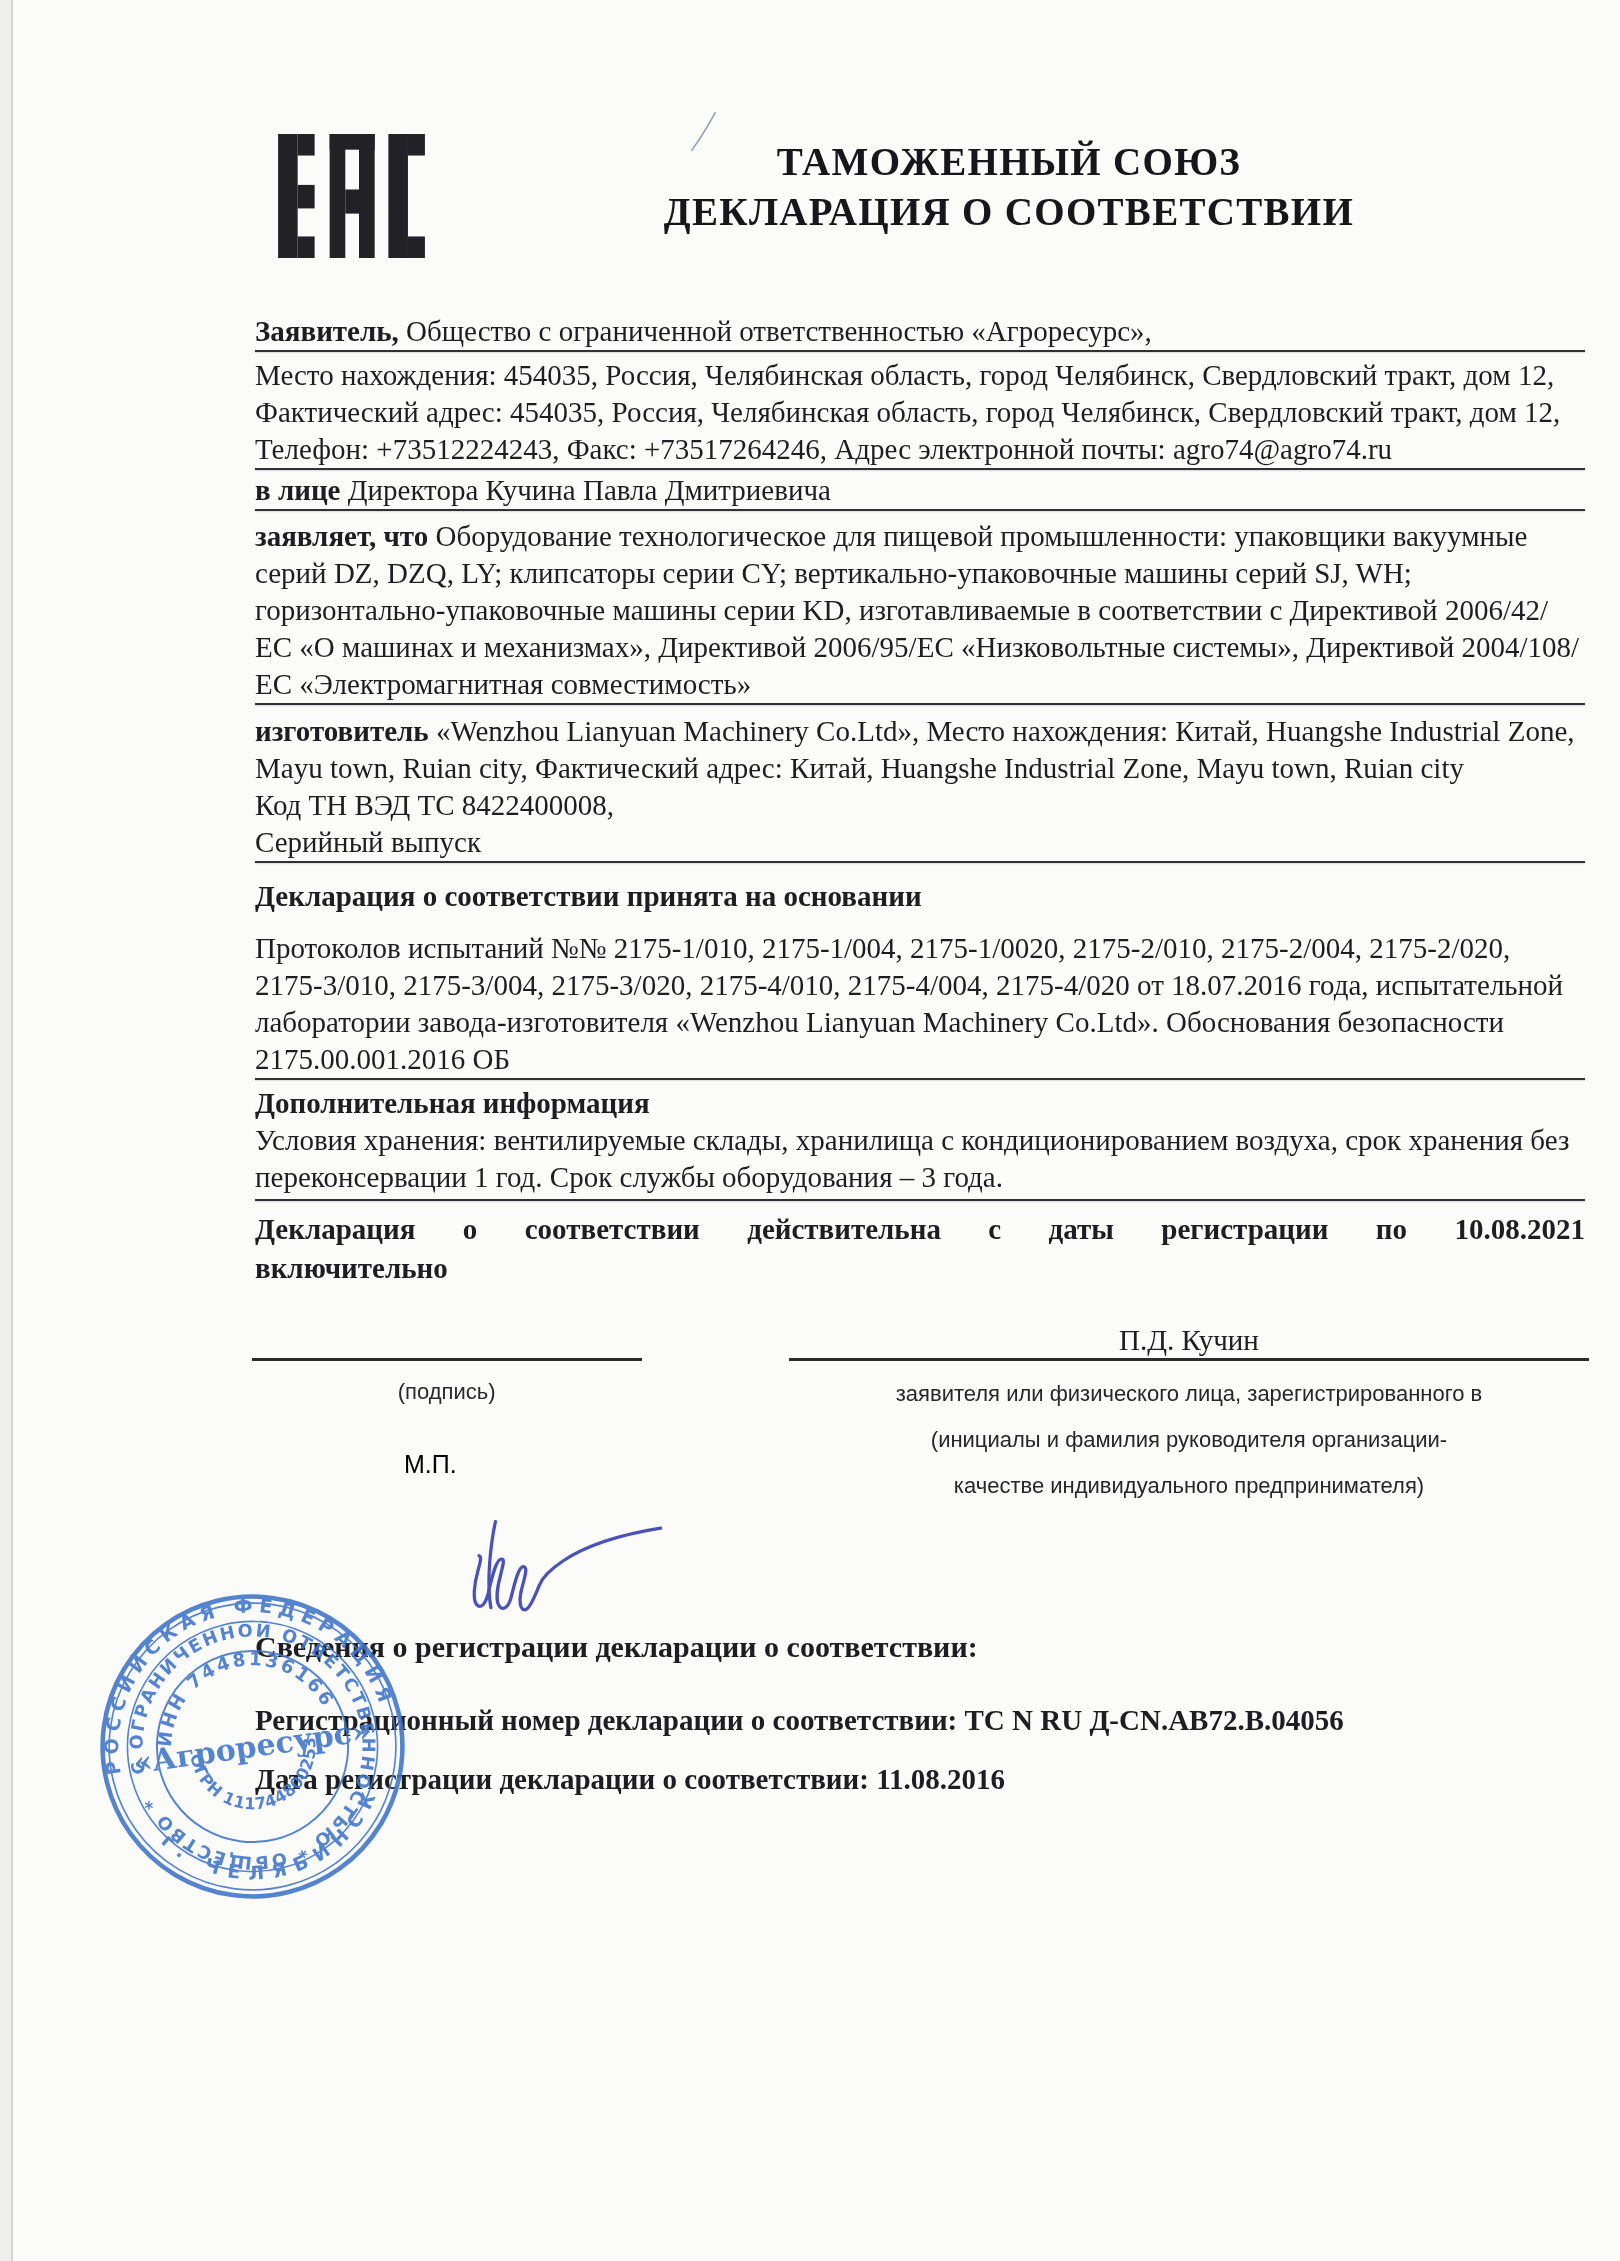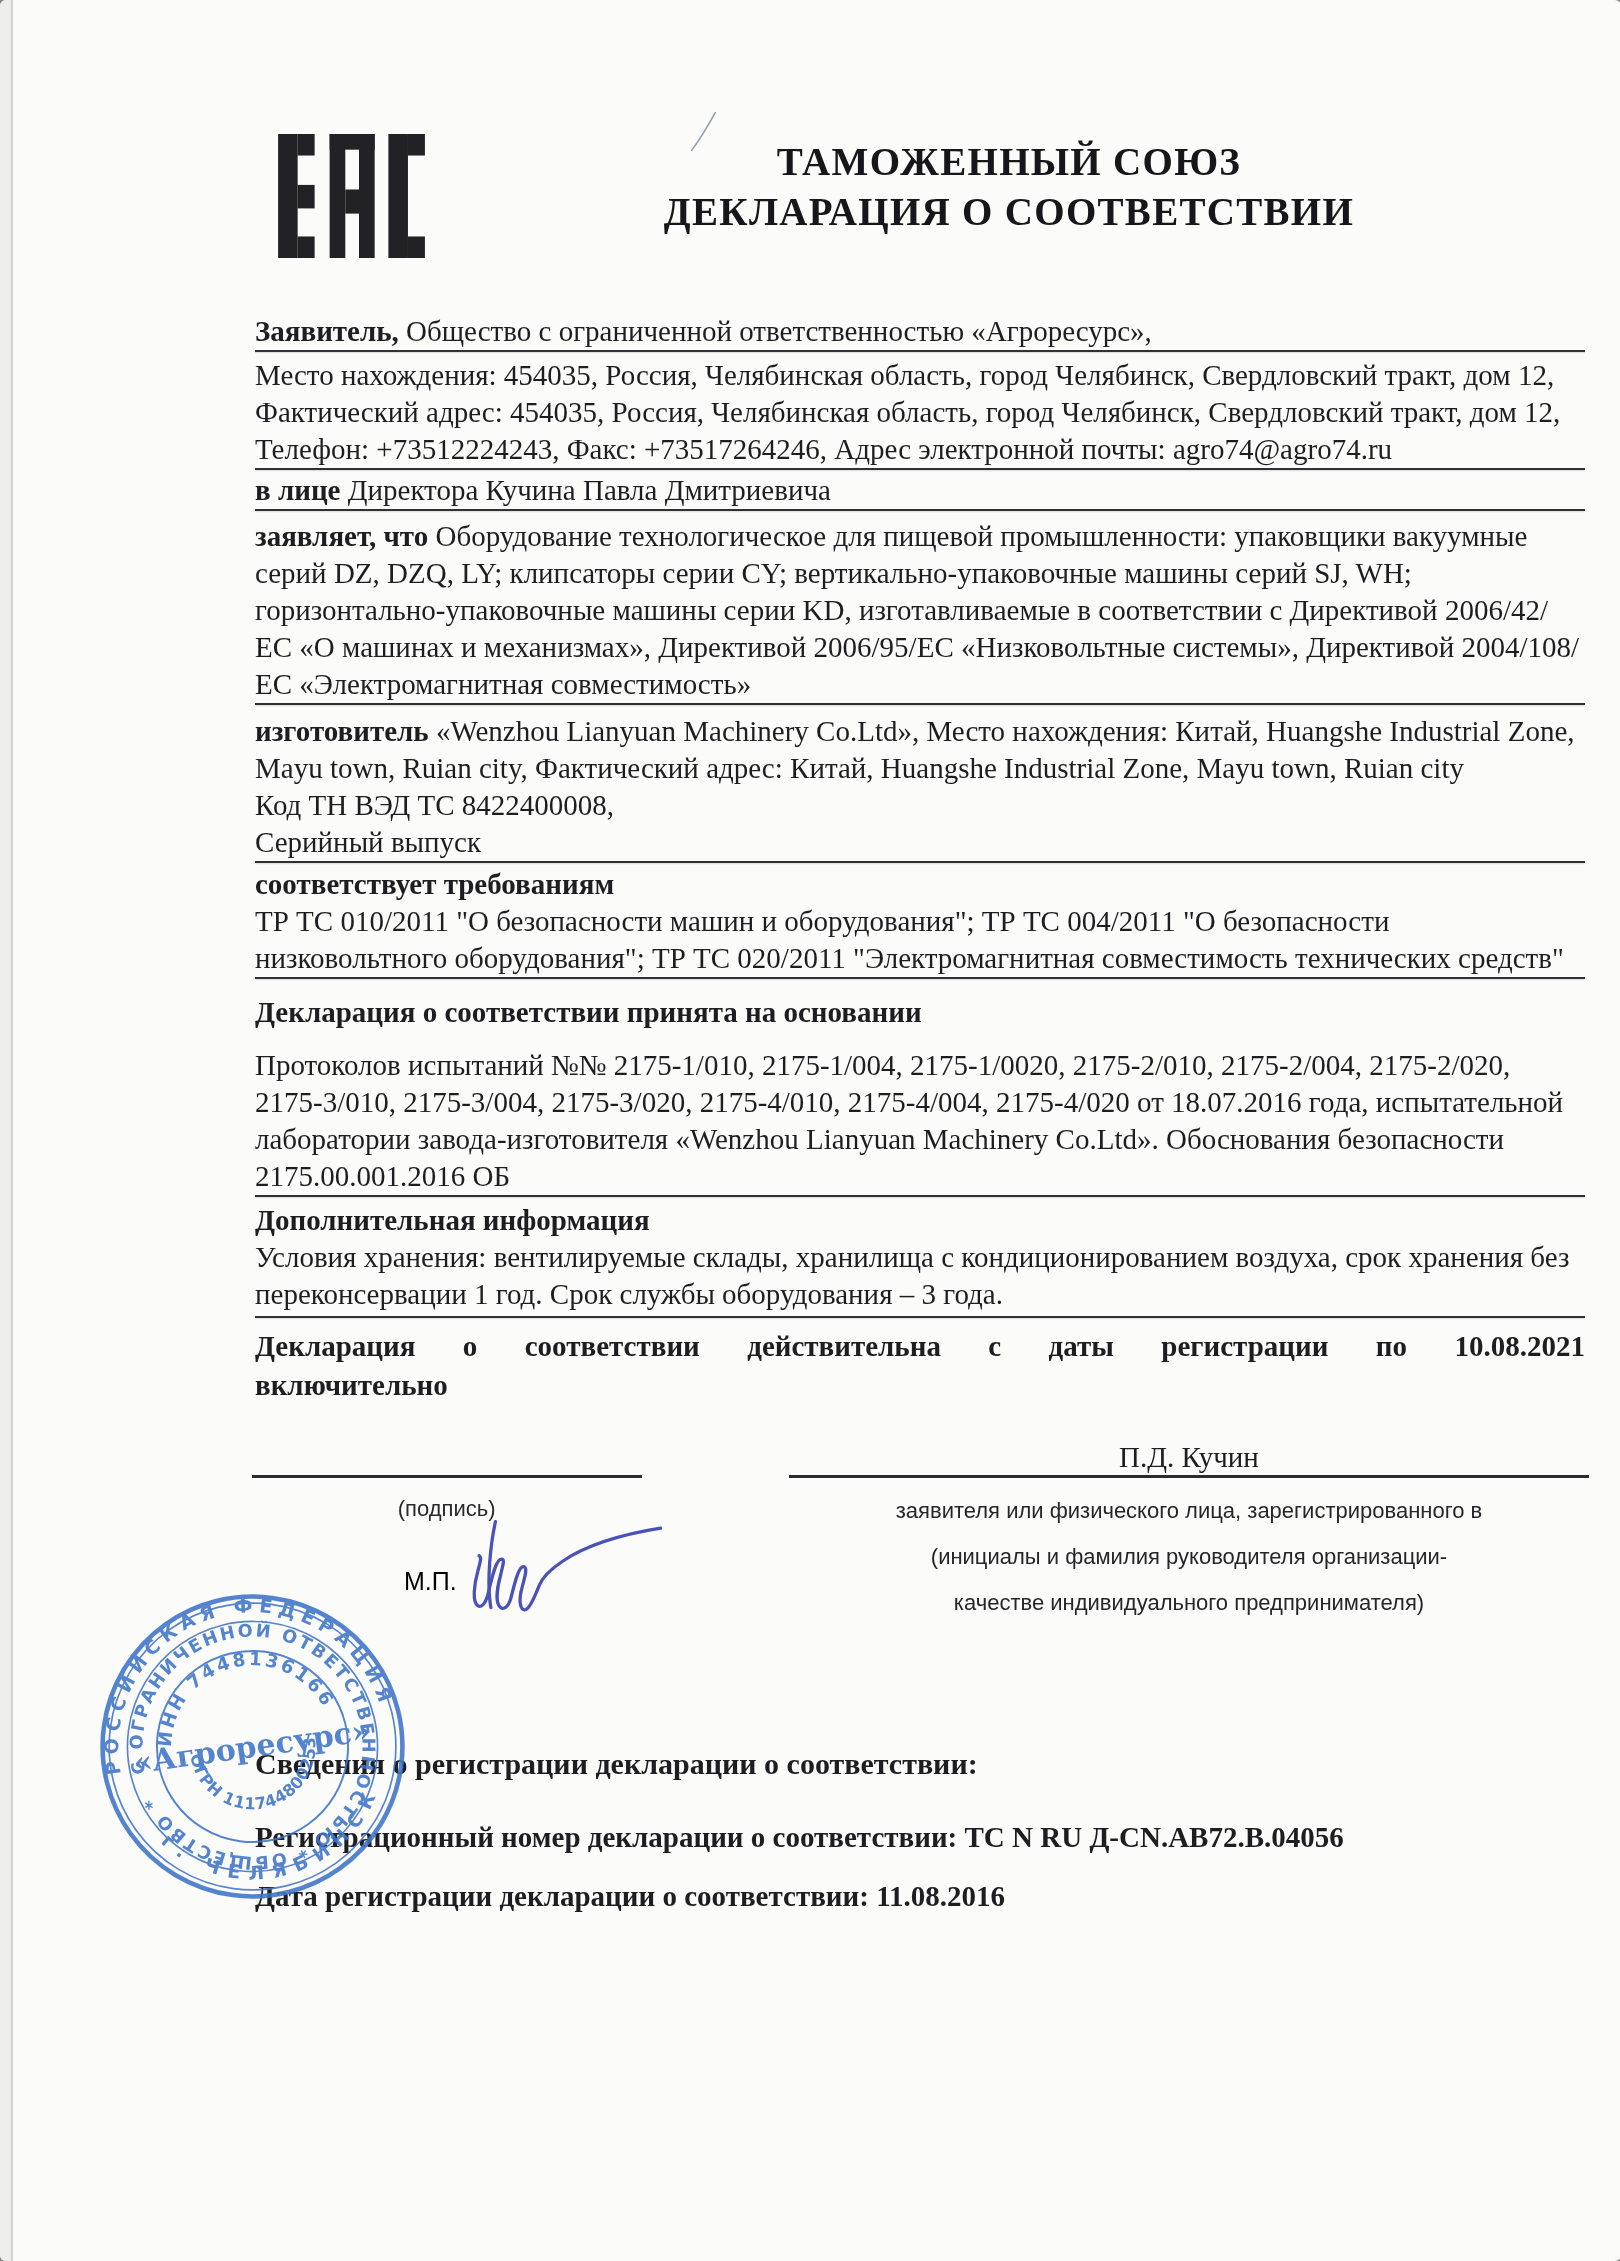--- a/index.html
+++ b/index.html
@@ -1,19 +1,19 @@
 <!DOCTYPE html>
 <html style="font-size:10.5px"><head>
 <meta charset="utf-8">
 <style>
   html,body { margin:0; padding:0; background:#888; }
   .page {
     position:relative; width:1621px; height:2261px; margin:0 auto;
     background:#fbfbf9; overflow:hidden;
-    font-family:"Liberation Serif", serif; color:#1e1e22;border-radius:6px;
+    font-family:"Liberation Serif", serif; color:#1e1e22;
   }
   .scan-edge {
     position:absolute; left:0; top:0; width:11px; height:100%;
     background:#eeeeec; border-right:2px solid #d3d3cf;
   }
   .eac-logo { position:absolute; left:278px; top:134px; width:147px; height:124px; }
   .doc-title {
     position:absolute; left:432px; top:137px; width:1154px;
     text-align:center; font-weight:700; font-size:39px; line-height:50px;
     letter-spacing:1.3px; color:#17171b;
@@ -124,24 +124,20 @@
     <section class="ruled s-declares">
       <p class="para"><b>заявляет, что</b><span> Оборудование технологическое для пищевой промышленности: упаковщики вакуумные серий DZ, DZQ, LY; клипсаторы серии CY; вертикально-упаковочные машины серий SJ, WH; горизонтально-упаковочные машины серии KD,  изготавливаемые в соответствии с Директивой 2006/42/ЕС «О машинах и механизмах», Директивой 2006/95/ЕС «Низковольтные системы», Директивой 2004/108/ЕС «Электромагнитная совместимость»</span></p>
     </section>
 
     <section class="ruled s-manufacturer">
       <p class="para"><b>изготовитель</b><span> «Wenzhou Lianyuan Machinery Co.Ltd», Место нахождения: Китай, Huangshe Industrial Zone, Mayu town, Ruian city, Фактический адрес: Китай, Huangshe Industrial Zone, Mayu town, Ruian city</span></p>
       <p class="para">Код ТН ВЭД ТС 8422400008,</p>
       <p class="para">Серийный выпуск</p>
     </section>
 
-    <section class="ruled s-requirements">
-      <p class="para bold">соответствует требованиям</p>
-      <p class="para">ТР ТС 010/2011 "О безопасности машин и оборудования"; ТР ТС 004/2011 "О безопасности низковольтного оборудования"; ТР ТС 020/2011 "Электромагнитная совместимость технических средств"</p>
-    </section>
 
     <section class="ruled s-basis">
       <p class="para bold">Декларация о соответствии принята на основании</p>
       <p class="para para-body">Протоколов испытаний №№ 2175-1/010, 2175-1/004, 2175-1/0020, 2175-2/010, 2175-2/004, 2175-2/020, 2175-3/010, 2175-3/004, 2175-3/020, 2175-4/010, 2175-4/004, 2175-4/020 от 18.07.2016 года, испытательной лаборатории завода-изготовителя «Wenzhou Lianyuan Machinery Co.Ltd». Обоснования безопасности 2175.00.001.2016 ОБ</p>
     </section>
 
     <section class="ruled s-additional">
       <p class="para bold">Дополнительная информация</p>
       <p class="para">Условия хранения: вентилируемые склады, хранилища с кондиционированием воздуха, срок хранения без переконсервации 1 год. Срок службы оборудования – 3 года.</p>
     </section>

